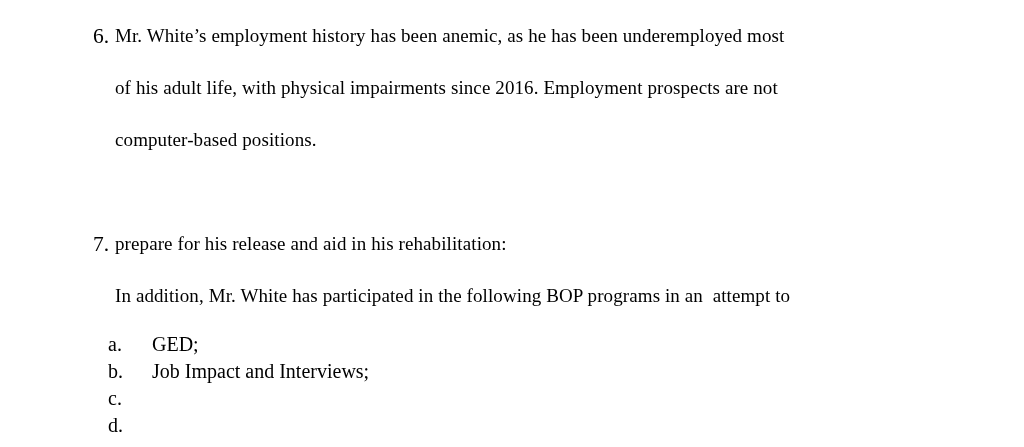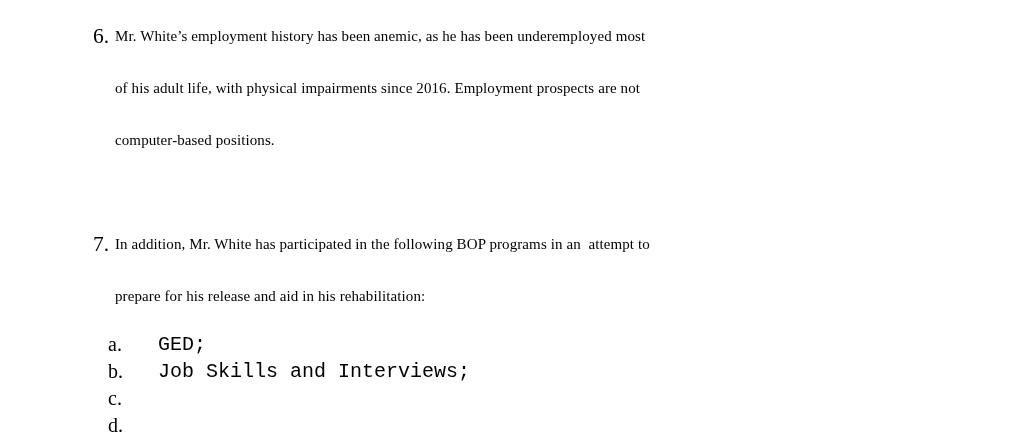--- a/index.html
+++ b/index.html
@@ -35,21 +35,21 @@
     width: 34px;
     text-align: right;
     font-size: 21.5px;
     line-height: 52px;
   }
   .num-text {
     position: absolute;
     left: 40px;
     top: 0;
     width: 900px;
-    font-size: 15px;
+    font-size: 19px;
     line-height: 52px;
     text-align: justify;
     text-justify: inter-word;
     letter-spacing: 0.1px;
   }
   .num-text .line {
     display: block;
     white-space: pre;
   }
   
@@ -72,57 +72,56 @@
   }
   .sub-marker {
     position: absolute;
     left: 0;
     top: 0;
     width: 22px;
     text-align: left;
   }
   .sub-label {
     position: absolute;
-    left: 50px;
+    left: 44px;
     top: 0;
     white-space: pre;
-    font-family: Liberation Mono, monospace;
   }
 </style>
 </head>
 <body>
 
 <div class="page">
   <div class="doc-body">
 
     <div class="num-item" id="item-6">
       <span class="num-marker">6.</span>
       <span class="num-text">
         <span class="line">Mr. White’s employment history has been anemic, as he has been underemployed most</span>
         <span class="line">of his adult life, with physical impairments since 2016. Employment prospects are not</span>
         <span class="line">computer-based positions.</span>
       </span>
     </div>
 
     <div class="num-item" id="item-7">
       <span class="num-marker">7.</span>
       <span class="num-text">
+        <span class="line">prepare for his release and aid in his rehabilitation:</span>
         <span class="line">In addition, Mr. White has participated in the following BOP programs in an  attempt to</span>
-        <span class="line">prepare for his release and aid in his rehabilitation:</span>
       </span>
     </div>
 
     <div class="sub-list">
       <div class="sub-item">
         <span class="sub-marker">a.</span>
         <span class="sub-label">GED;</span>
       </div>
       <div class="sub-item">
         <span class="sub-marker">b.</span>
-        <span class="sub-label">Job Skills and Interviews;</span>
+        <span class="sub-label">Job Impact and Interviews;</span>
       </div>
       <div class="sub-item">
         <span class="sub-marker">c.</span>
       </div>
       <div class="sub-item">
         <span class="sub-marker">d.</span>
       </div>
     </div>
 
   </div>

